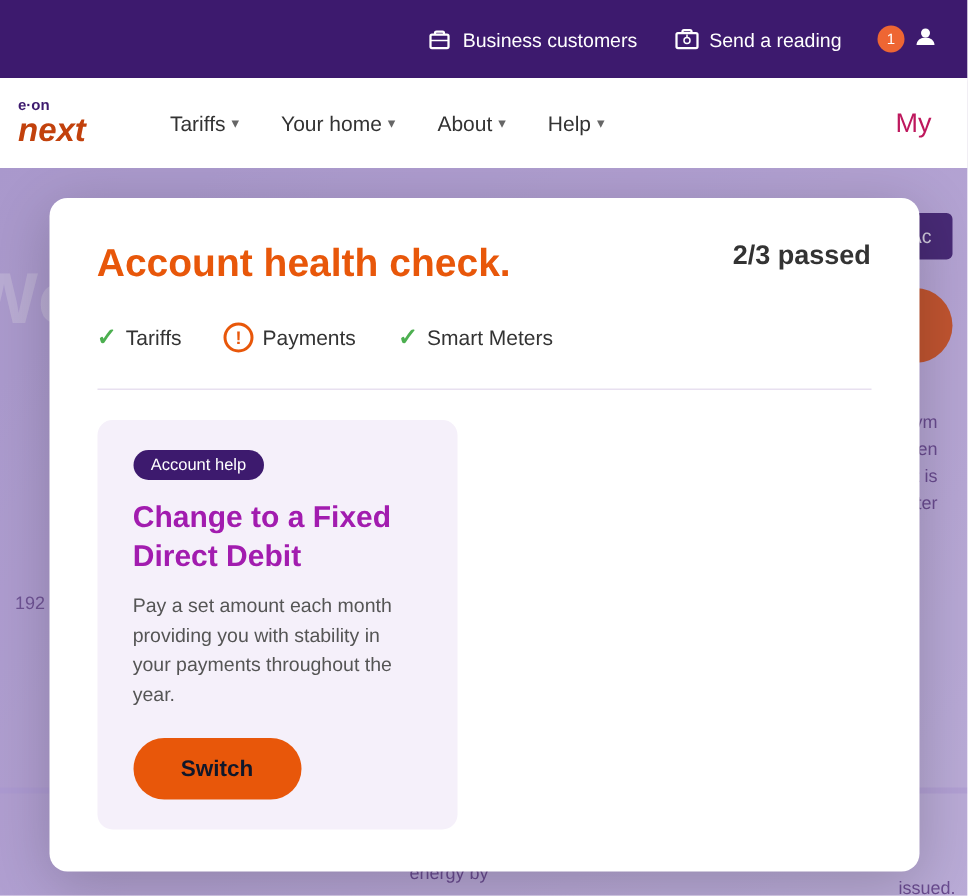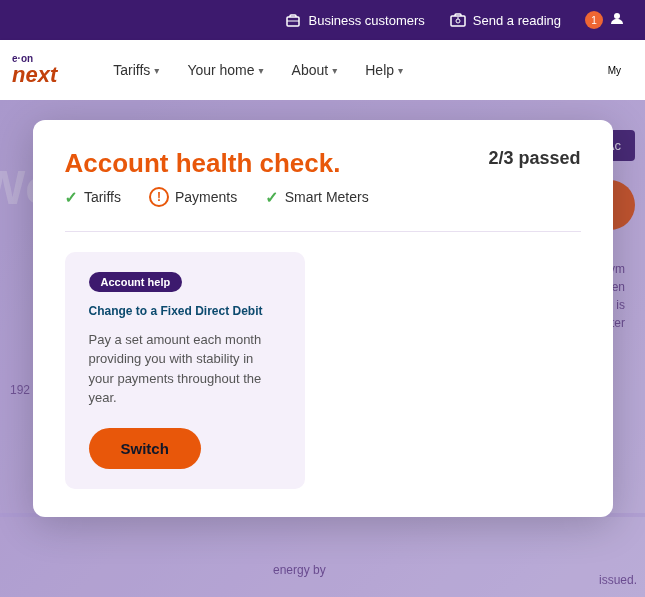--- a/index.html
+++ b/index.html
@@ -8,21 +8,21 @@
       width: 645px;
       height: 597px;
       overflow: hidden;
       position: relative;
       background: #e8e0f0;
     }
 
     
     .utility-bar {
       background: #3d1a6e;
-      height: 40px;
+      height: 52px;
       display: flex;
       align-items: center;
       justify-content: flex-end;
       padding: 0 20px;
       gap: 24px;
     }
     .utility-bar-item {
       display: flex;
       align-items: center;
       gap: 6px;
@@ -93,23 +93,23 @@
       font-weight: 500;
       color: #333;
       border-radius: 4px;
     }
     .nav-chevron {
       font-size: 10px;
       color: #666;
     }
     .nav-my {
       margin-left: auto;
-      font-size: 10px;
+      font-size: 18px;
       font-weight: 500;
-      color: #000000;
+      color: #be185d;
       cursor: pointer;
       padding: 8px 12px;
     }
 
     
     .page-bg {
       background: linear-gradient(135deg, #c8b8e8 0%, #d4c4f0 50%, #e0d4f8 100%);
       position: relative;
       height: 497px;
       overflow: hidden;
@@ -134,21 +134,21 @@
       border-radius: 12px;
       padding: 28px 32px;
       z-index: 10;
       box-shadow: 0 8px 40px rgba(0,0,0,0.2);
     }
 
     .modal-header {
       display: flex;
       justify-content: space-between;
       align-items: flex-start;
-      margin-bottom: 8px;
+      margin-bottom: 24px;
     }
 
     .modal-title {
       font-size: 26px;
       font-weight: 800;
       color: #e8570a;
     }
 
     .modal-score {
       font-size: 18px;
@@ -204,31 +204,31 @@
       background: #f5f0fa;
       border-radius: 10px;
       padding: 20px 24px;
       width: 240px;
     }
 
     .card-badge {
       background: #3d1a6e;
       color: white;
       font-size: 11px;
-      font-weight: 700;
+      font-weight: 400;
       padding: 4px 12px;
       border-radius: 20px;
       display: inline-block;
       margin-bottom: 12px;
     }
 
     .card-title {
-      font-size: 12px;
+      font-size: 20px;
       font-weight: 700;
-      color: #0c4a6e;
+      color: #a21caf;
       margin-bottom: 10px;
       line-height: 1.3;
     }
 
     .card-desc {
       font-size: 13px;
       color: #555;
       line-height: 1.5;
       margin-bottom: 20px;
     }

